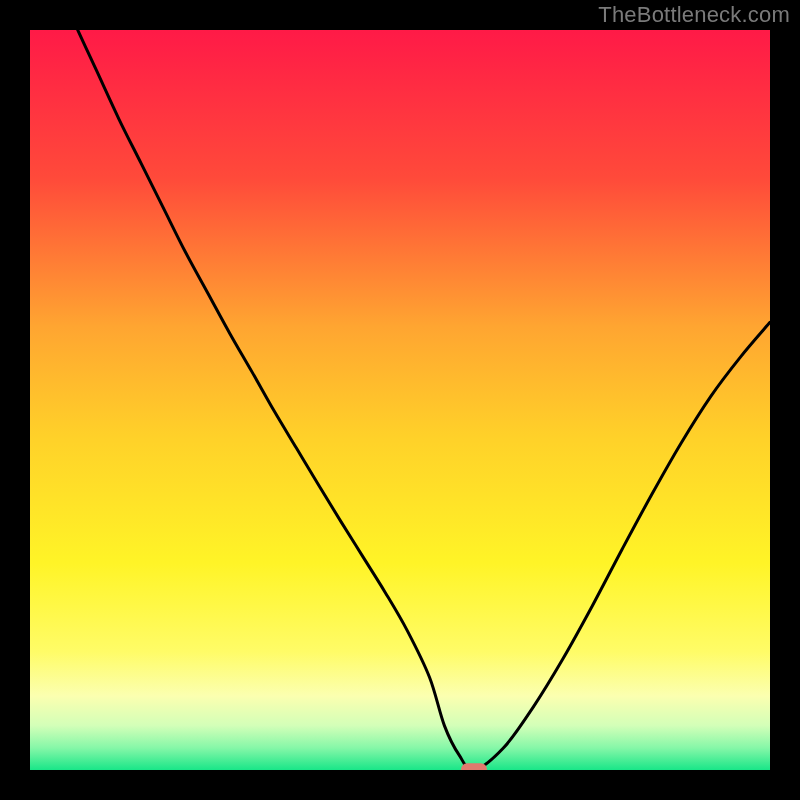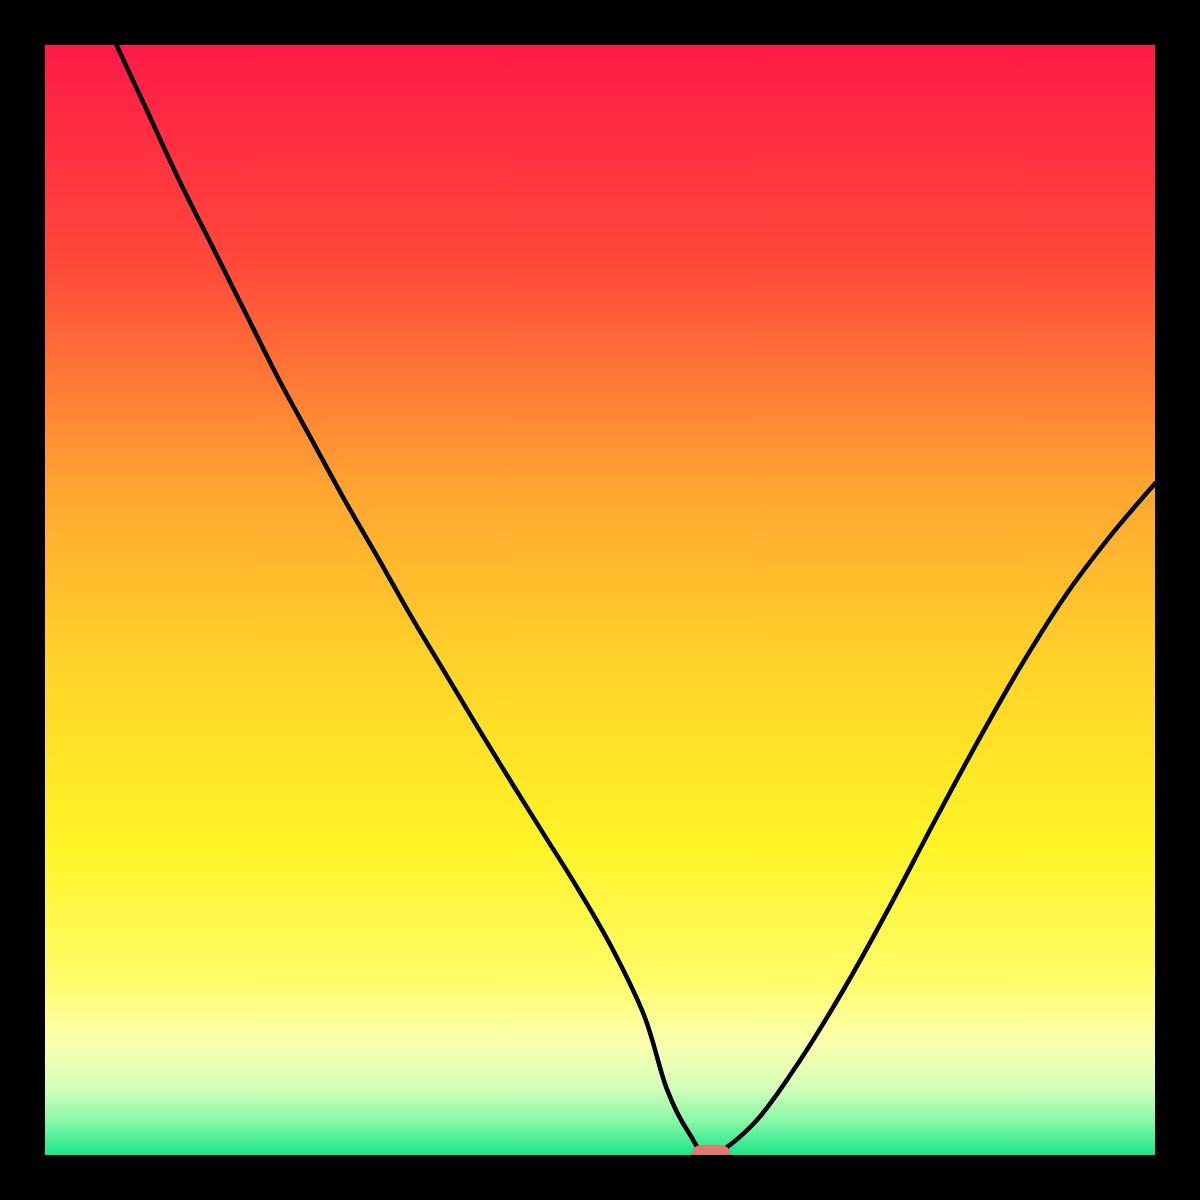--- a/index.html
+++ b/index.html
@@ -31,20 +31,21 @@
     position: absolute;
     left: 30px;
     top: 30px;
     width: 740px;
     height: 740px;
   }
 </style>
 </head>
 <body>
 <div class="outer">
+  <div class="watermark">TheBottleneck.com</div>
   <svg class="plot" viewBox="0 0 740 740" preserveAspectRatio="none">
     <defs>
       <linearGradient id="bg-grad" x1="0" y1="0" x2="0" y2="1">
           <stop offset="0%" stop-color="#ff1a47"></stop>
           <stop offset="20%" stop-color="#ff4a3a"></stop>
           <stop offset="40%" stop-color="#ffa531"></stop>
           <stop offset="55.00000000000001%" stop-color="#ffd129"></stop>
           <stop offset="72%" stop-color="#fff427"></stop>
           <stop offset="84%" stop-color="#fffc67"></stop>
           <stop offset="90%" stop-color="#fbffb0"></stop>

